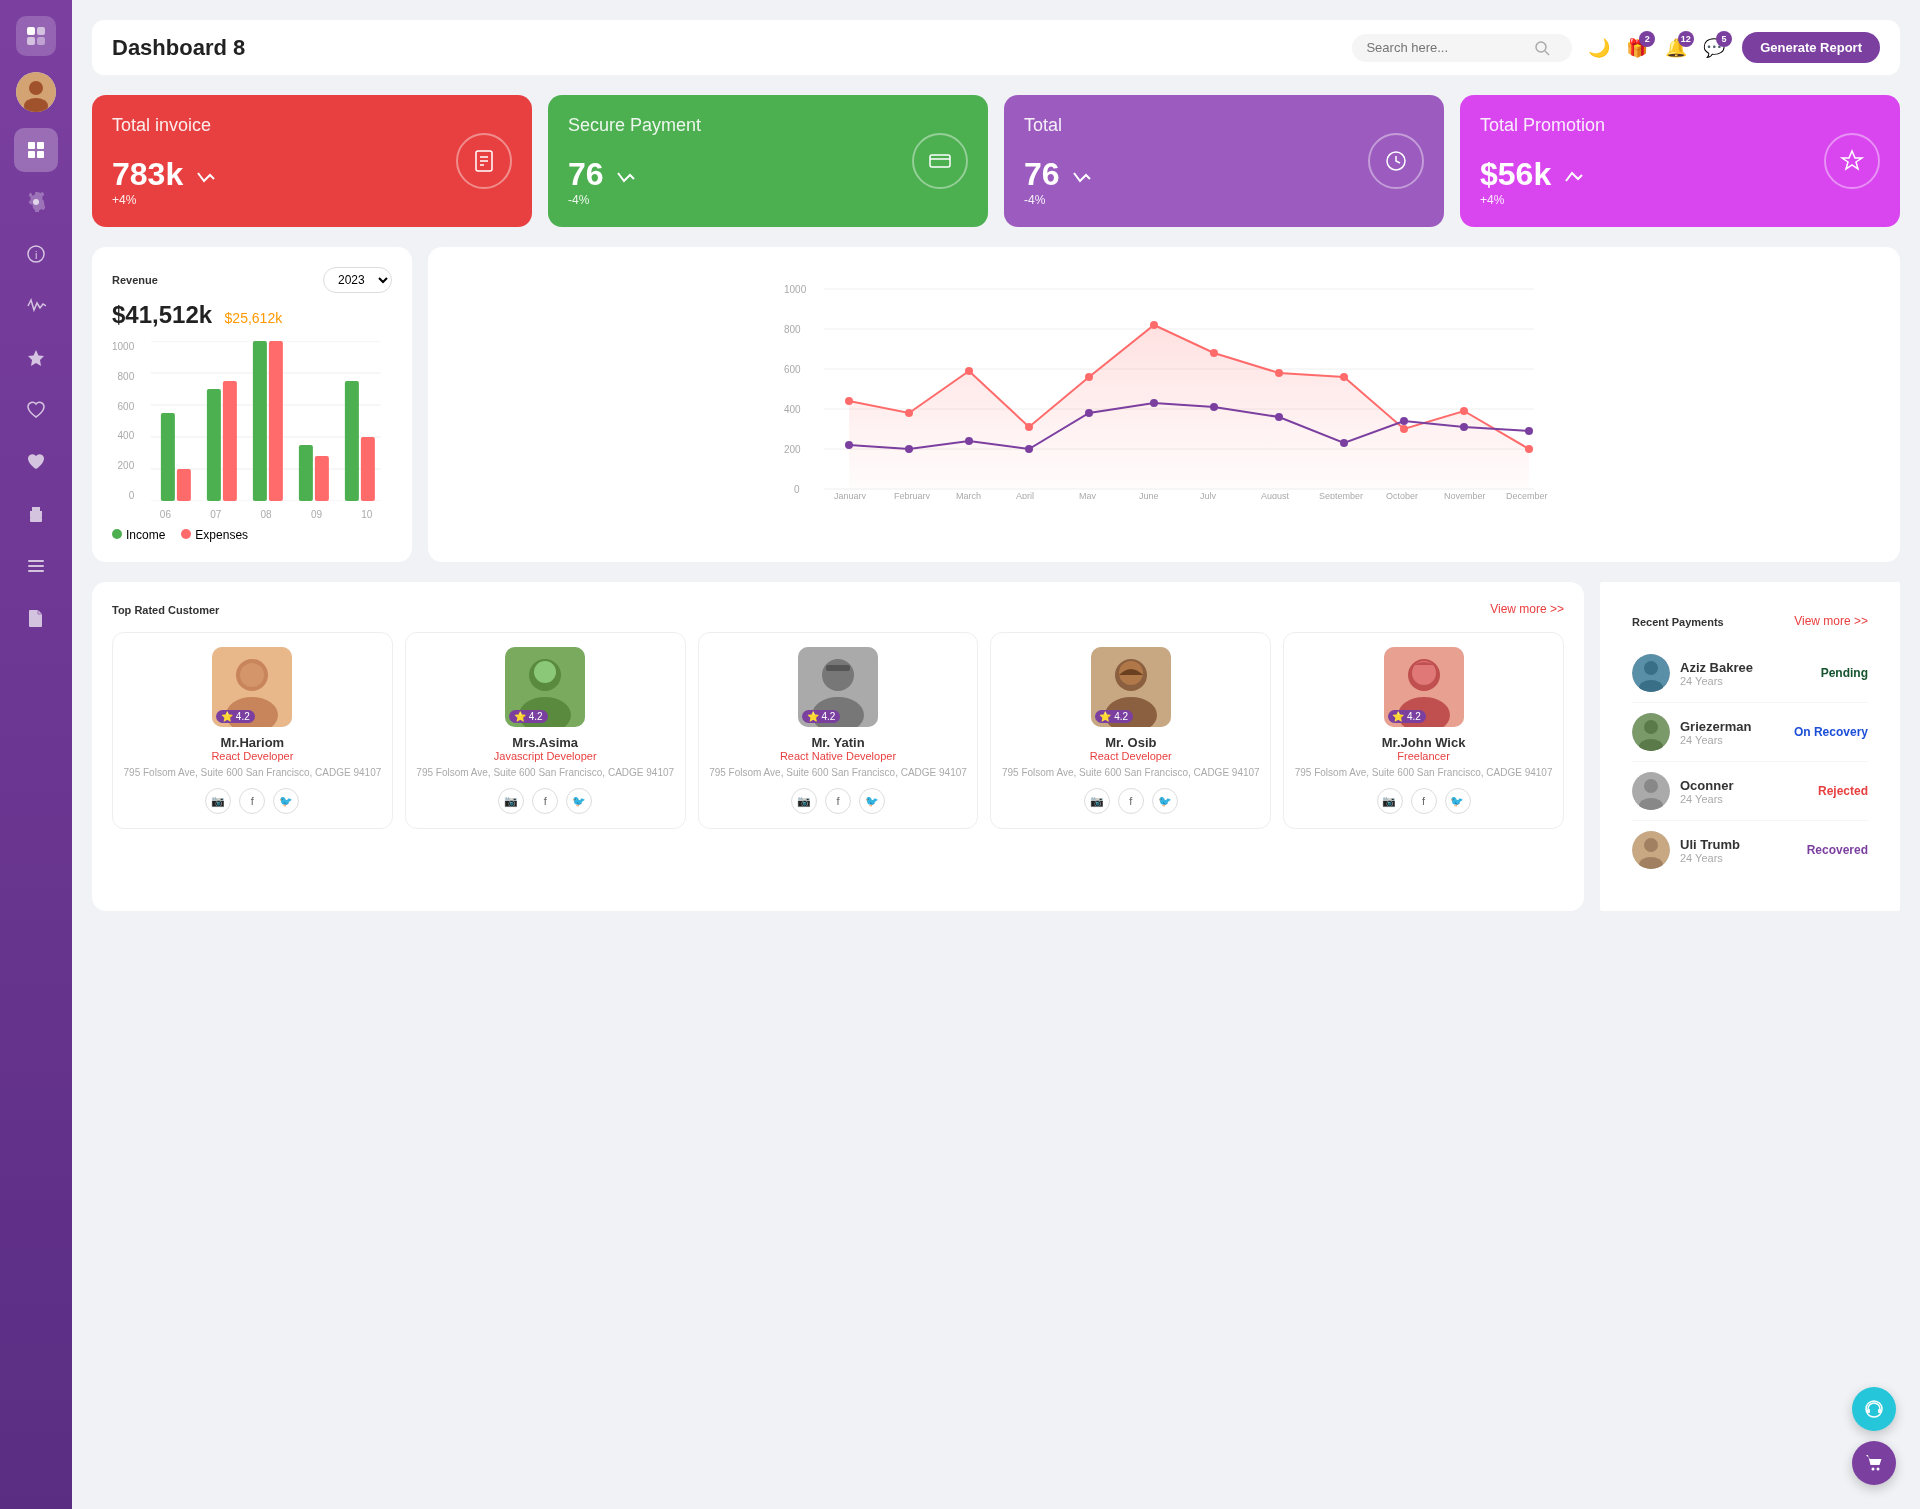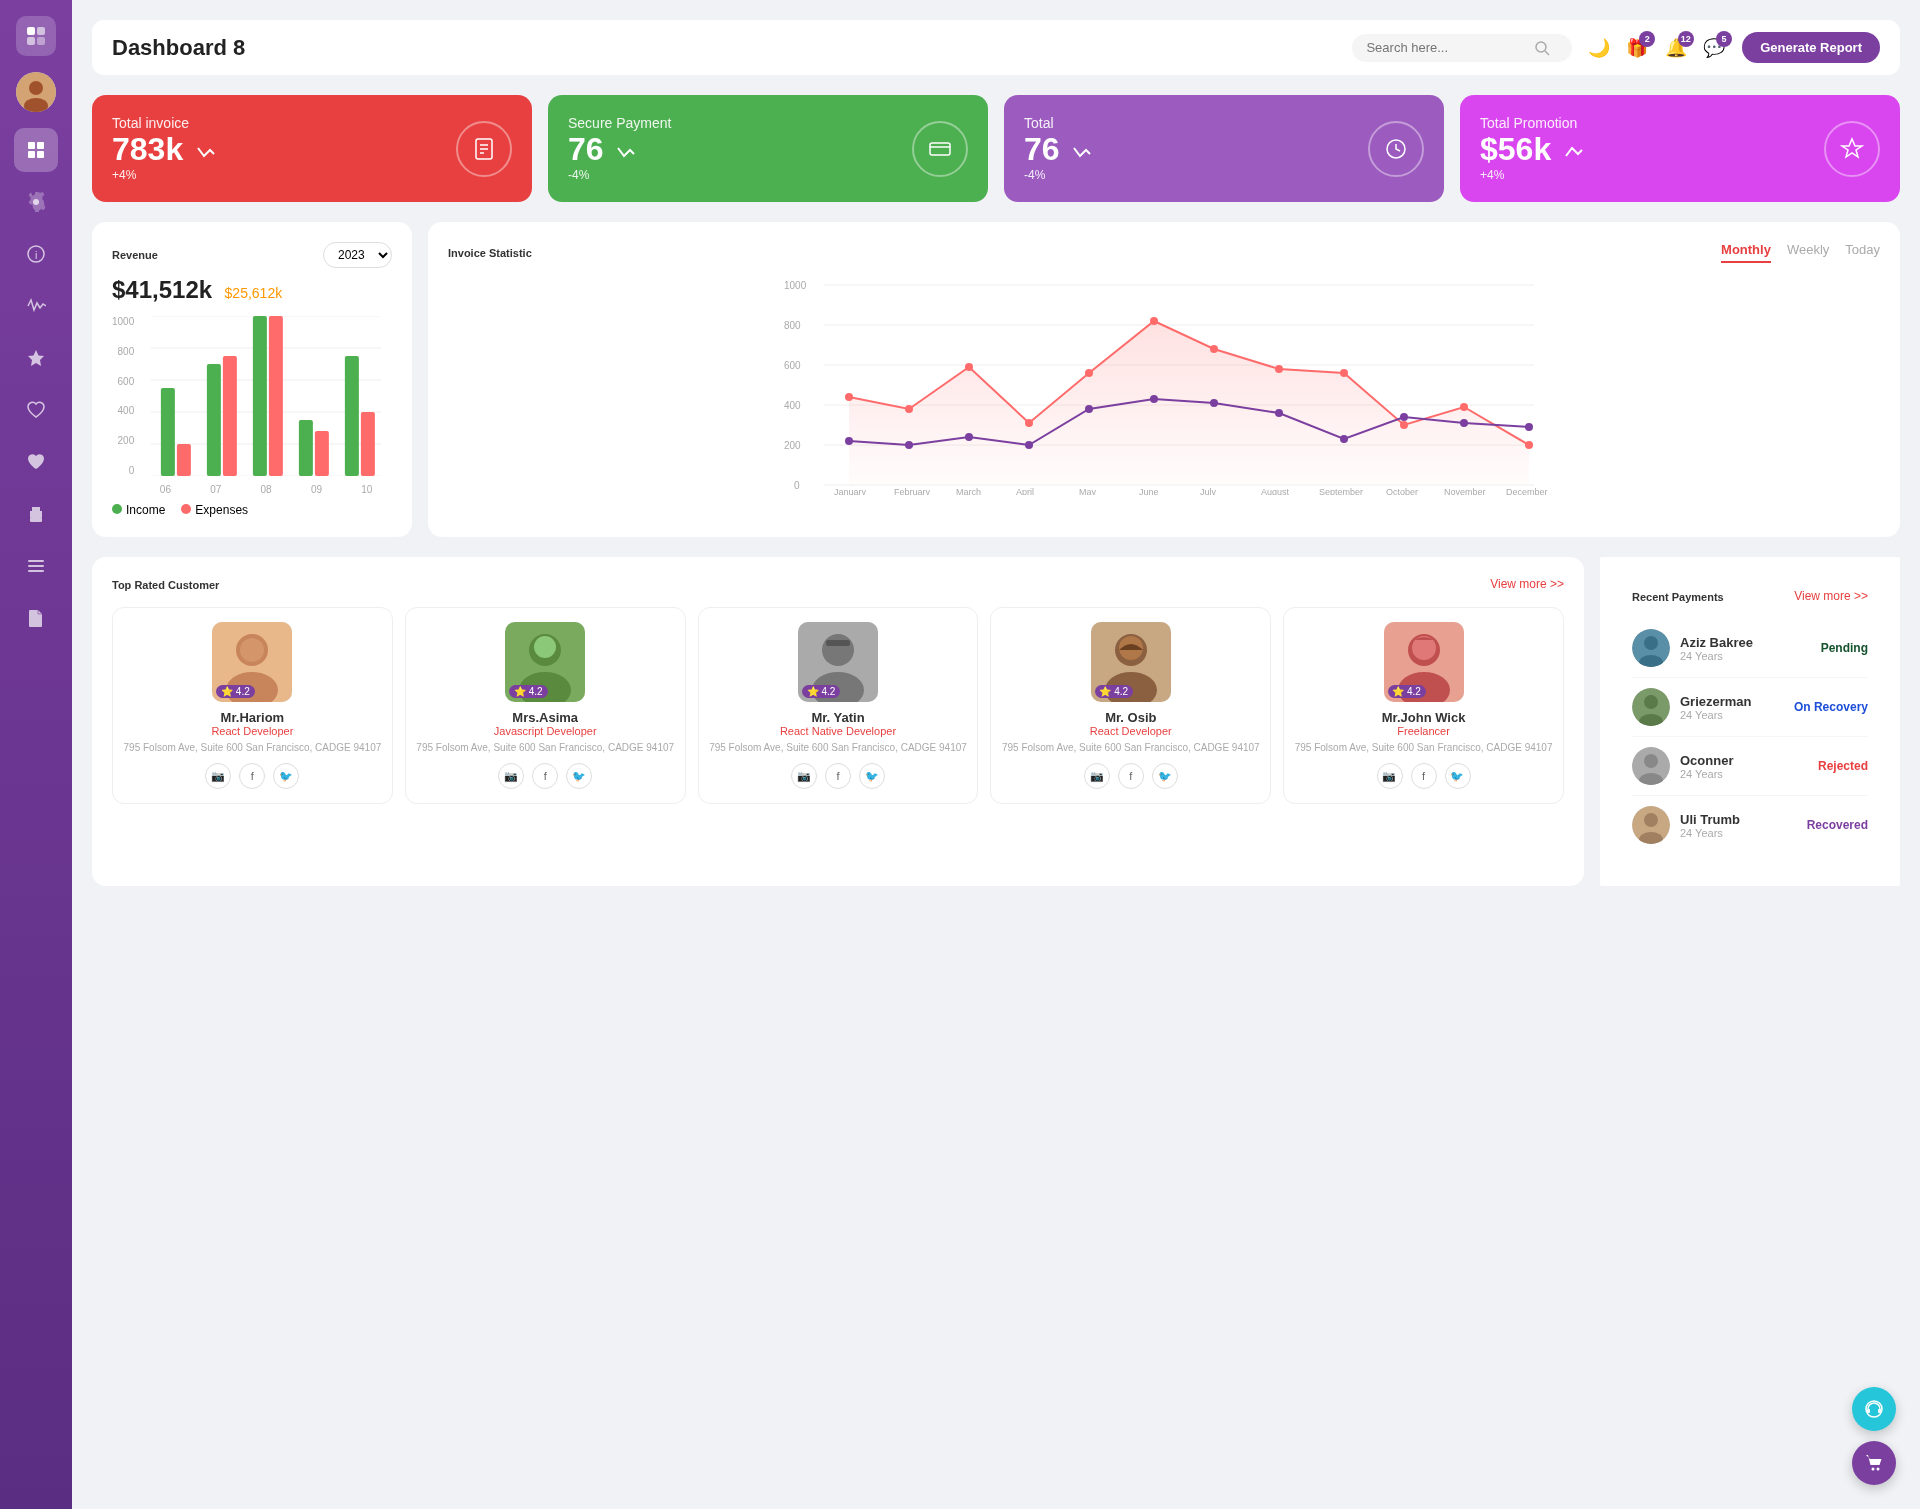--- a/index.html
+++ b/index.html
@@ -131,21 +131,21 @@
       color: white;
       display: flex;
       justify-content: space-between;
       align-items: center;
       min-height: 100px;
     }
     .stat-card.red { background: #e84040; }
     .stat-card.green { background: #4caf50; }
     .stat-card.purple { background: #9c5bbf; }
     .stat-card.teal { background: #d946ef; }
-    .stat-label { font-size: 14px; opacity: 0.9; margin-bottom: 0; }
+    .stat-label { font-size: 18px; opacity: 0.9; margin-bottom: 20px; }
     .stat-value { font-size: 32px; font-weight: 700; }
     .stat-change { font-size: 12px; opacity: 0.9; }
     .stat-icon-circle {
       width: 56px; height: 56px;
       border-radius: 50%;
       border: 2px solid rgba(255,255,255,0.4);
       display: flex; align-items: center; justify-content: center;
       font-size: 22px;
     }
 
@@ -547,28 +547,20 @@
           </div>
         </div>
       </div>
       <div class="chart-legend">
         <span><span class="legend-dot" style="background:#4caf50;"></span><span>Income</span></span>
         <span><span class="legend-dot" style="background:#ff6b6b;"></span><span>Expenses</span></span>
       </div>
     </div>
 
     <div class="chart-card">
-      <div class="chart-header">
-        <span class="chart-title">Invoice Statistic</span>
-        <div class="invoice-tabs">
-          <span class="invoice-tab active">Monthly</span>
-          <span class="invoice-tab">Weekly</span>
-          <span class="invoice-tab">Today</span>
-        </div>
-      </div>
       <div class="line-chart-container">
         <svg width="100%" height="220" viewBox="0 0 760 220">
 
           <line x1="40" y1="10" x2="750" y2="10" stroke="#eee" stroke-width="1"></line>
           <line x1="40" y1="50" x2="750" y2="50" stroke="#eee" stroke-width="1"></line>
           <line x1="40" y1="90" x2="750" y2="90" stroke="#eee" stroke-width="1"></line>
           <line x1="40" y1="130" x2="750" y2="130" stroke="#eee" stroke-width="1"></line>
           <line x1="40" y1="170" x2="750" y2="170" stroke="#eee" stroke-width="1"></line>
           <line x1="40" y1="210" x2="750" y2="210" stroke="#eee" stroke-width="1"></line>
 

